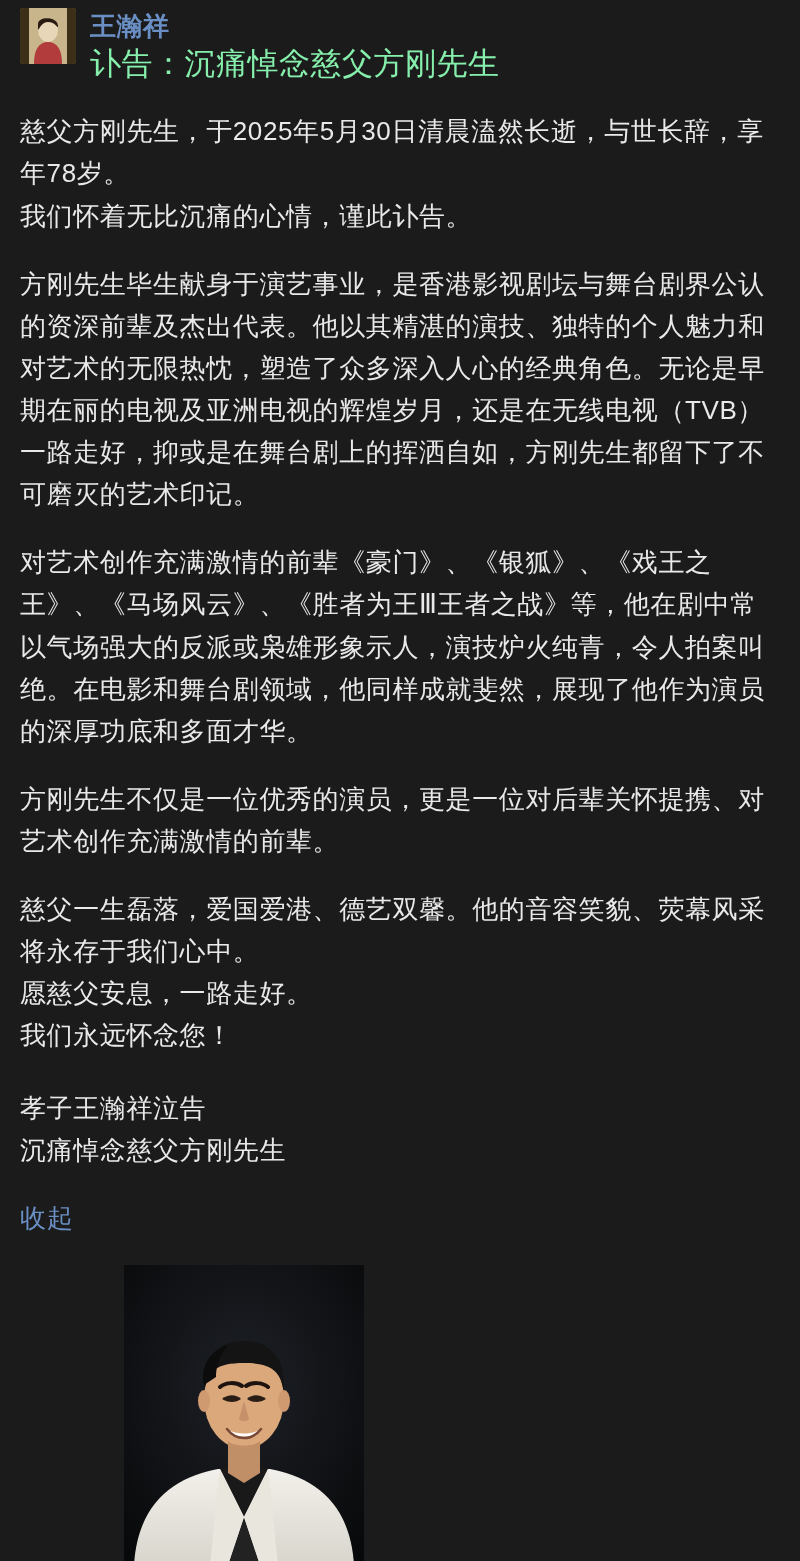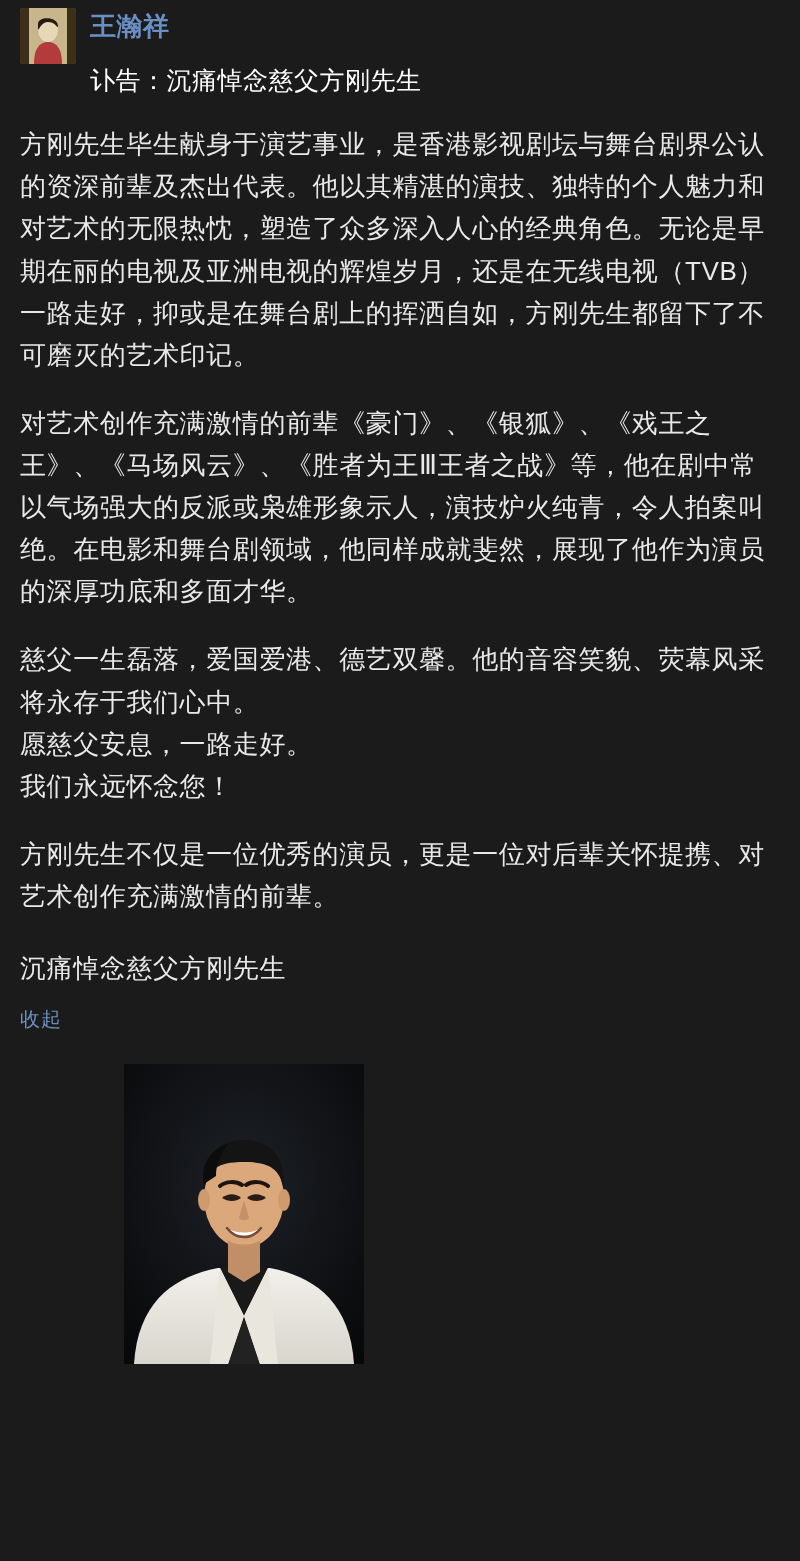--- a/index.html
+++ b/index.html
@@ -42,24 +42,24 @@
     min-width: 0;
   }
   .author {
     color: #6a8fc4;
     font-size: 26px;
     font-weight: bold;
     line-height: 1.25;
     letter-spacing: 0.5px;
   }
   .title {
-    color: #ffffff;
-    font-size: 25px;
+    color: #86efac;
+    font-size: 31px;
     line-height: 1.35;
-    margin-top: 21px;
+    margin-top: 0;
     letter-spacing: 0.5px;
   }
   .body {
     margin-top: 26px;
     padding-left: 0;
     font-size: 26px;
     line-height: 1.62;
     color: #e9e9e9;
     letter-spacing: 0.6px;
   }
@@ -70,27 +70,26 @@
   .para:last-of-type { margin-bottom: 0; }
   .signature {
     margin-top: 30px;
     font-size: 26px;
     line-height: 1.62;
     letter-spacing: 0.6px;
     color: #e9e9e9;
   }
   .sig-line { white-space: pre-wrap; }
   .collapse {
-    margin-top: 14px;
+    margin-top: 26px;
     color: #6a8fc4;
-    font-size: 20px;
+    font-size: 26px;
     letter-spacing: 1px;
     cursor: pointer;
     display: inline-block;
-    font-family: Liberation Serif, serif;
   }
   .photo-wrap {
     margin-top: 26px;
     padding-left: 104px;
   }
   .photo {
     width: 240px;
     height: 300px;
     background: #0c0d10;
     position: relative;
@@ -118,28 +117,31 @@
       </svg>
     </div>
 
     <div class="header-text">
       <div class="author">王瀚祥</div>
       <div class="title">讣告：沉痛悼念慈父方刚先生</div>
     </div>
   </div>
 
   <div class="body">
+    <p class="para">慈父方刚先生，于2025年5月30日清晨溘然长逝，与世长辞，享年78岁。
+我们怀着无比沉痛的心情，谨此讣告。</p>
     <p class="para">方刚先生毕生献身于演艺事业，是香港影视剧坛与舞台剧界公认的资深前辈及杰出代表。他以其精湛的演技、独特的个人魅力和对艺术的无限热忱，塑造了众多深入人心的经典角色。无论是早期在丽的电视及亚洲电视的辉煌岁月，还是在无线电视（TVB）一路走好，抑或是在舞台剧上的挥洒自如，方刚先生都留下了不可磨灭的艺术印记。</p>
     <p class="para">对艺术创作充满激情的前辈《豪门》、《银狐》、《戏王之王》、《马场风云》、《胜者为王Ⅲ王者之战》等，他在剧中常以气场强大的反派或枭雄形象示人，演技炉火纯青，令人拍案叫绝。在电影和舞台剧领域，他同样成就斐然，展现了他作为演员的深厚功底和多面才华。</p>
+    <p class="para">方刚先生不仅是一位优秀的演员，更是一位对后辈关怀提携、对艺术创作充满激情的前辈。</p>
     <p class="para">慈父一生磊落，爱国爱港、德艺双馨。他的音容笑貌、荧幕风采将永存于我们心中。
 愿慈父安息，一路走好。
 我们永远怀念您！</p>
-    <p class="para">方刚先生不仅是一位优秀的演员，更是一位对后辈关怀提携、对艺术创作充满激情的前辈。</p>
 
     <div class="signature">
+      <div class="sig-line">孝子王瀚祥泣告</div>
       <div class="sig-line">沉痛悼念慈父方刚先生</div>
     </div>
 
     <div class="collapse">收起</div>
   </div>
 
   <div class="photo-wrap">
     <div class="photo">
       <svg width="240" height="300" viewBox="0 0 240 300" xmlns="http://www.w3.org/2000/svg">
         <defs>

